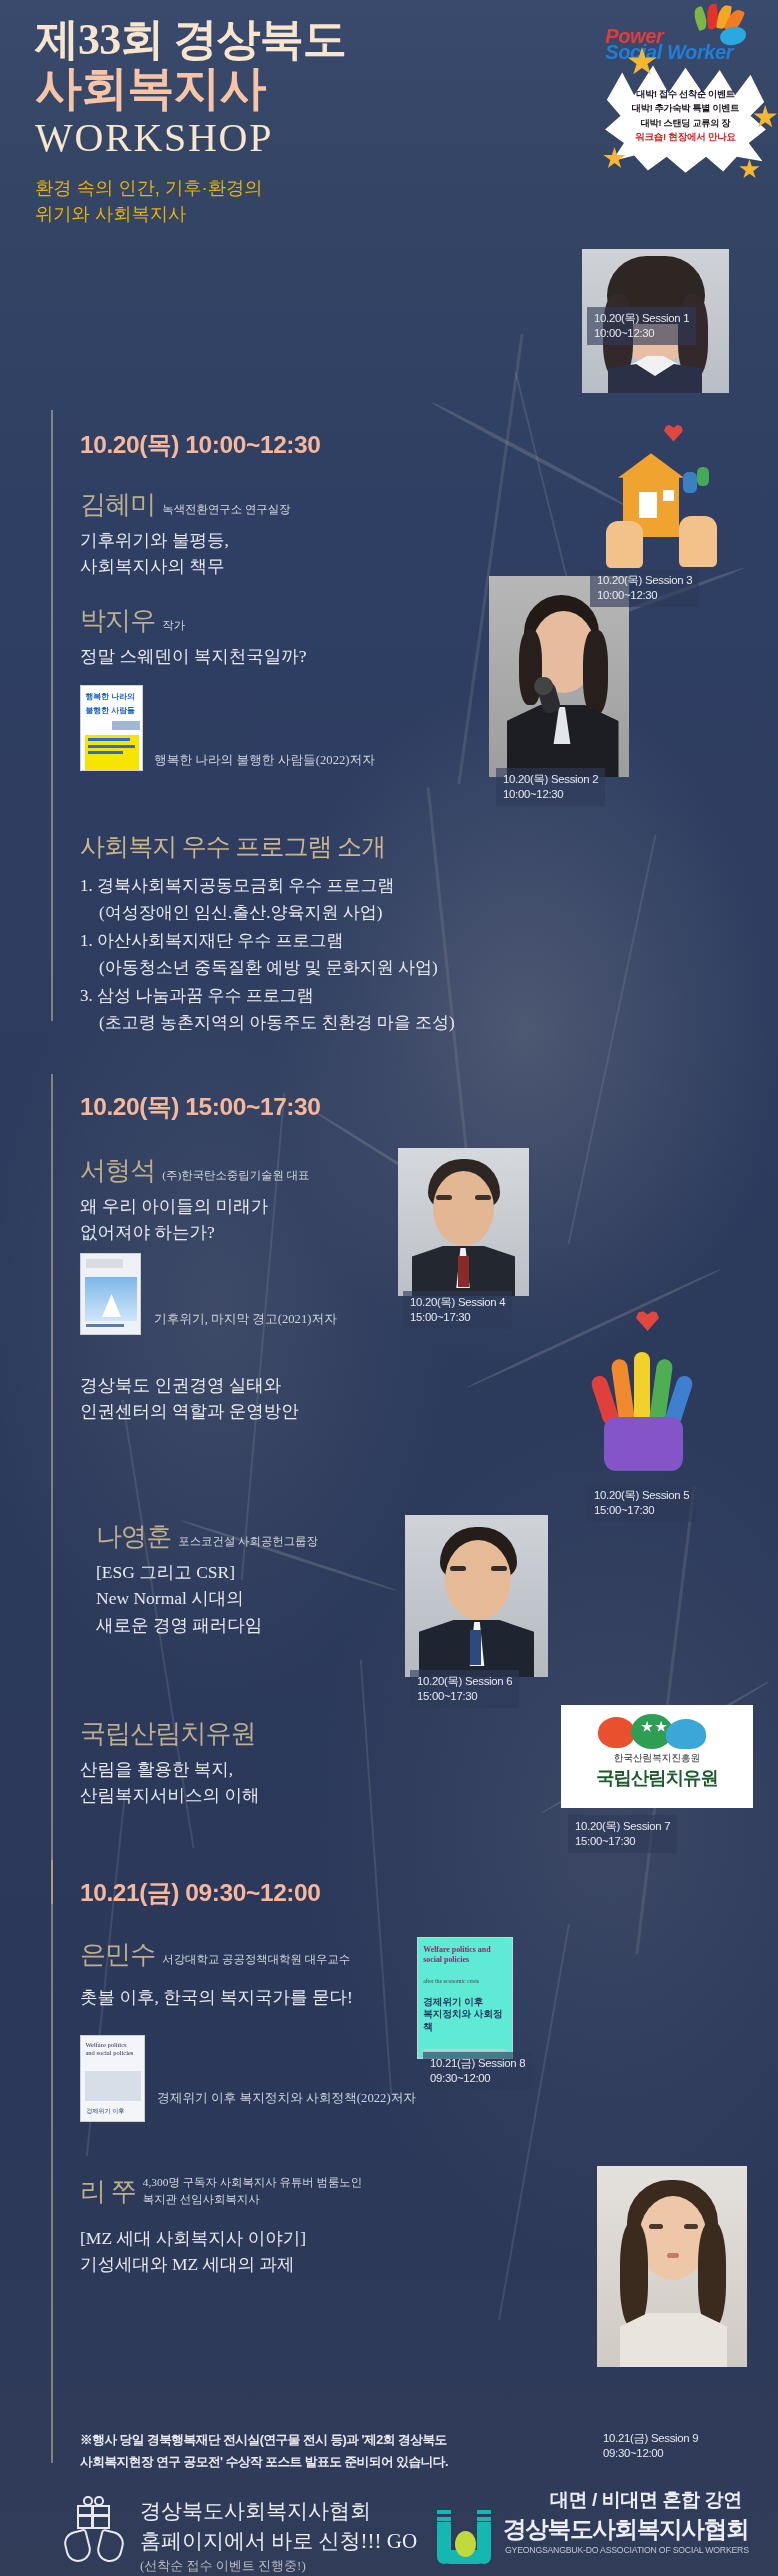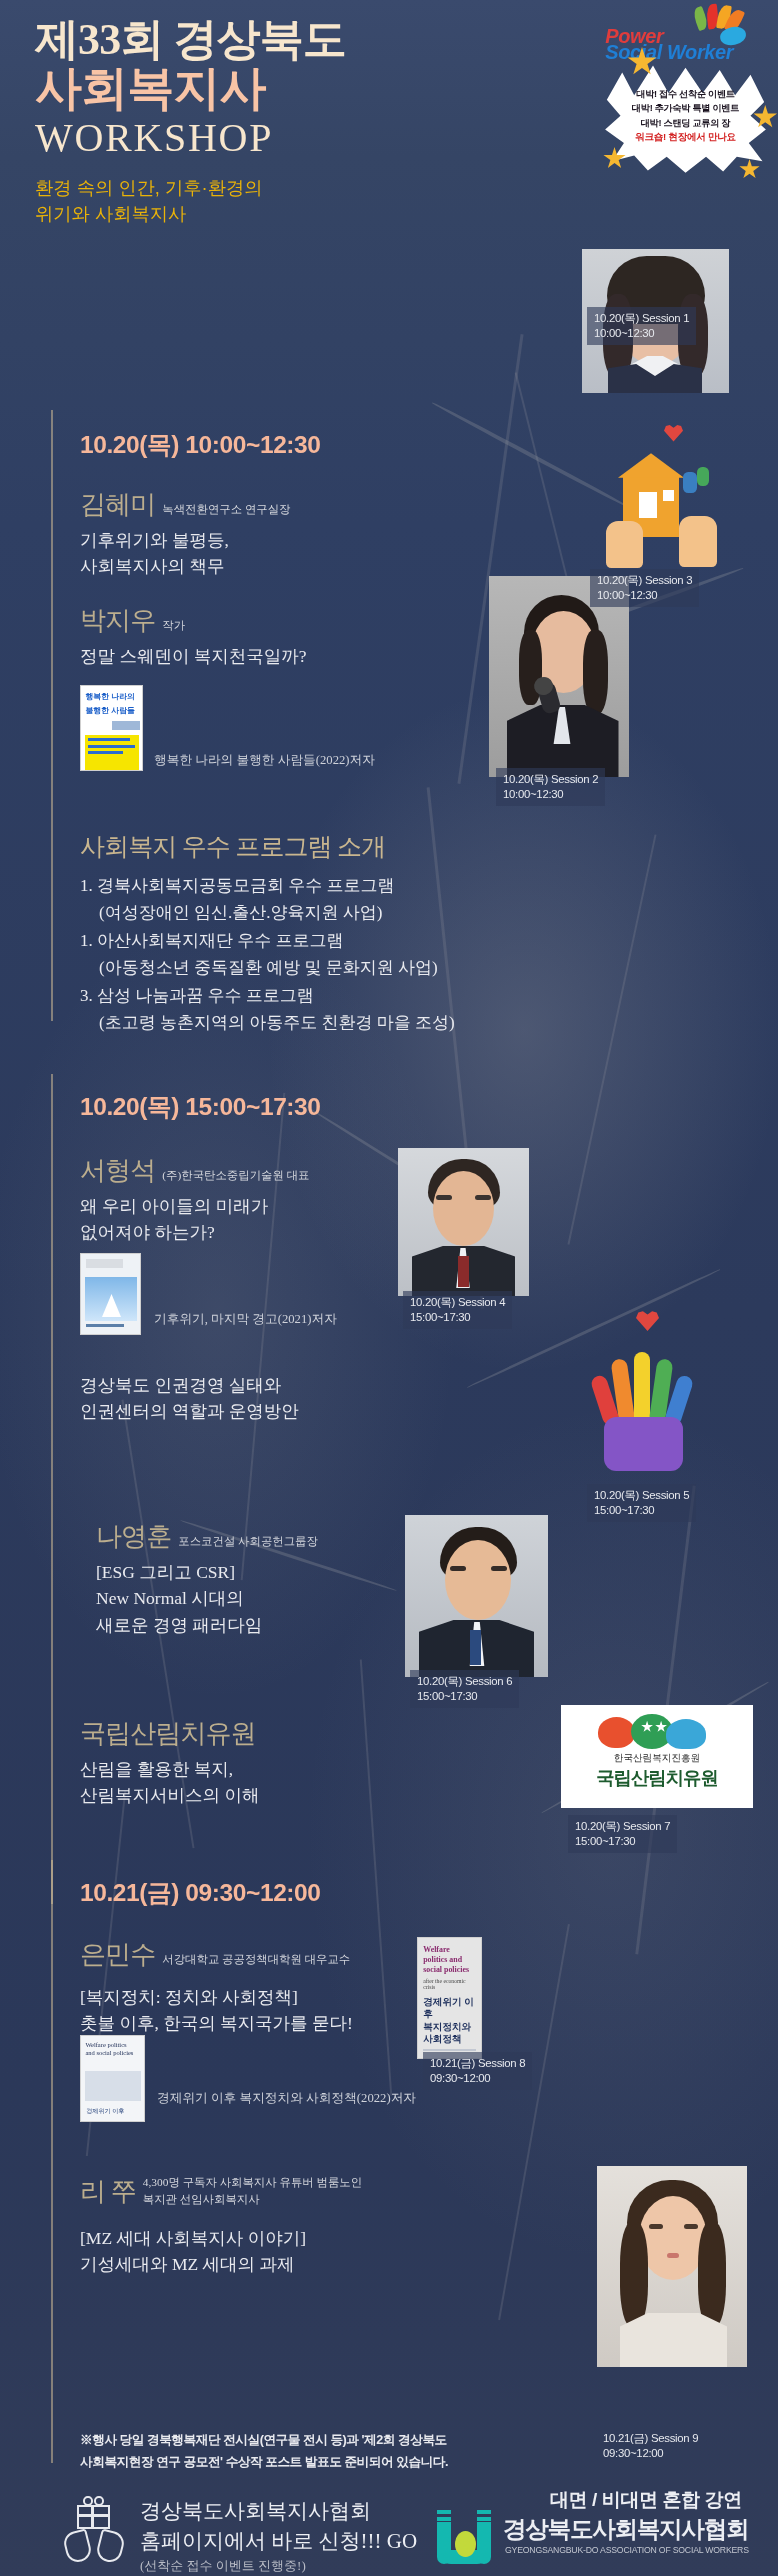--- a/index.html
+++ b/index.html
@@ -383,40 +383,39 @@
 <div class="rule" style="top:1860px;height:603px;"></div>
 
 <div class="abs timehead" style="left:80px;top:1876px;">10.21(금) 09:30~12:00</div>
 
 <div class="abs" style="left:80px;top:1937px;width:410px;">
   <div class="spk">
     <span class="spk-name">은민수</span>
     <span class="spk-role">서강대학교 공공정책대학원 대우교수</span>
   </div>
   <div class="topic" style="margin-top:12.2px;">
-    <div>[복지정치: 정치와 사회정책]</div>
     <div>촛불 이후, 한국의 복지국가를 묻다!</div>
   </div>
 </div>
 
 <div class="book" style="left:80px;top:2035px;width:65px;height:87px;background:#f3f5f8;">
   <div style="position:absolute;left:4.4px;top:5.2px;font-size:6.5px;color:#1c2c55;font-family:'Liberation Serif',serif;line-height:1.25;">
     <span>Welfare politics</span><br>
     <span>and social policies</span>
   </div>
   <div style="position:absolute;left:3.5px;top:35px;right:3.5px;height:30px;background:#d7dee8;"></div>
   <div style="position:absolute;left:5.2px;bottom:5.2px;font-size:6.1px;color:#24407a;font-family:'Liberation Sans',sans-serif;">
     <span>경제위기 이후</span>
   </div>
 </div>
 <div class="abs bookcap" style="left:157px;top:2089px;width:262px;line-height:1.5;">
   <span>경제위기 이후 복지정치와 사회정책(2022)저자</span>
 </div>
 
-<div class="book" style="left:417px;top:1937px;width:65px;height:122px;background:#e5e5e5;">
+<div class="book" style="left:417px;top:1937px;width:96px;height:122px;background:#5eead4;">
   <div style="position:absolute;left:5.2px;top:7px;right:5.2px;font-size:7.9px;font-weight:700;color:#8a2b6e;font-family:'Liberation Serif',serif;line-height:1.25;">
     <span>Welfare politics</span>
     <span>and social policies</span>
   </div>
   <div style="position:absolute;left:5.2px;top:40px;right:5.2px;font-size:5.7px;color:#4a4a4a;font-family:'Liberation Serif',serif;">
     <span>after the economic crisis</span>
   </div>
   <div style="position:absolute;left:5.2px;top:58px;right:5.2px;font-size:9.6px;font-weight:700;color:#1d2f5c;font-family:'Liberation Sans',sans-serif;line-height:1.3;">
     <span>경제위기 이후</span><br>
     <span>복지정치와 사회정책</span>

